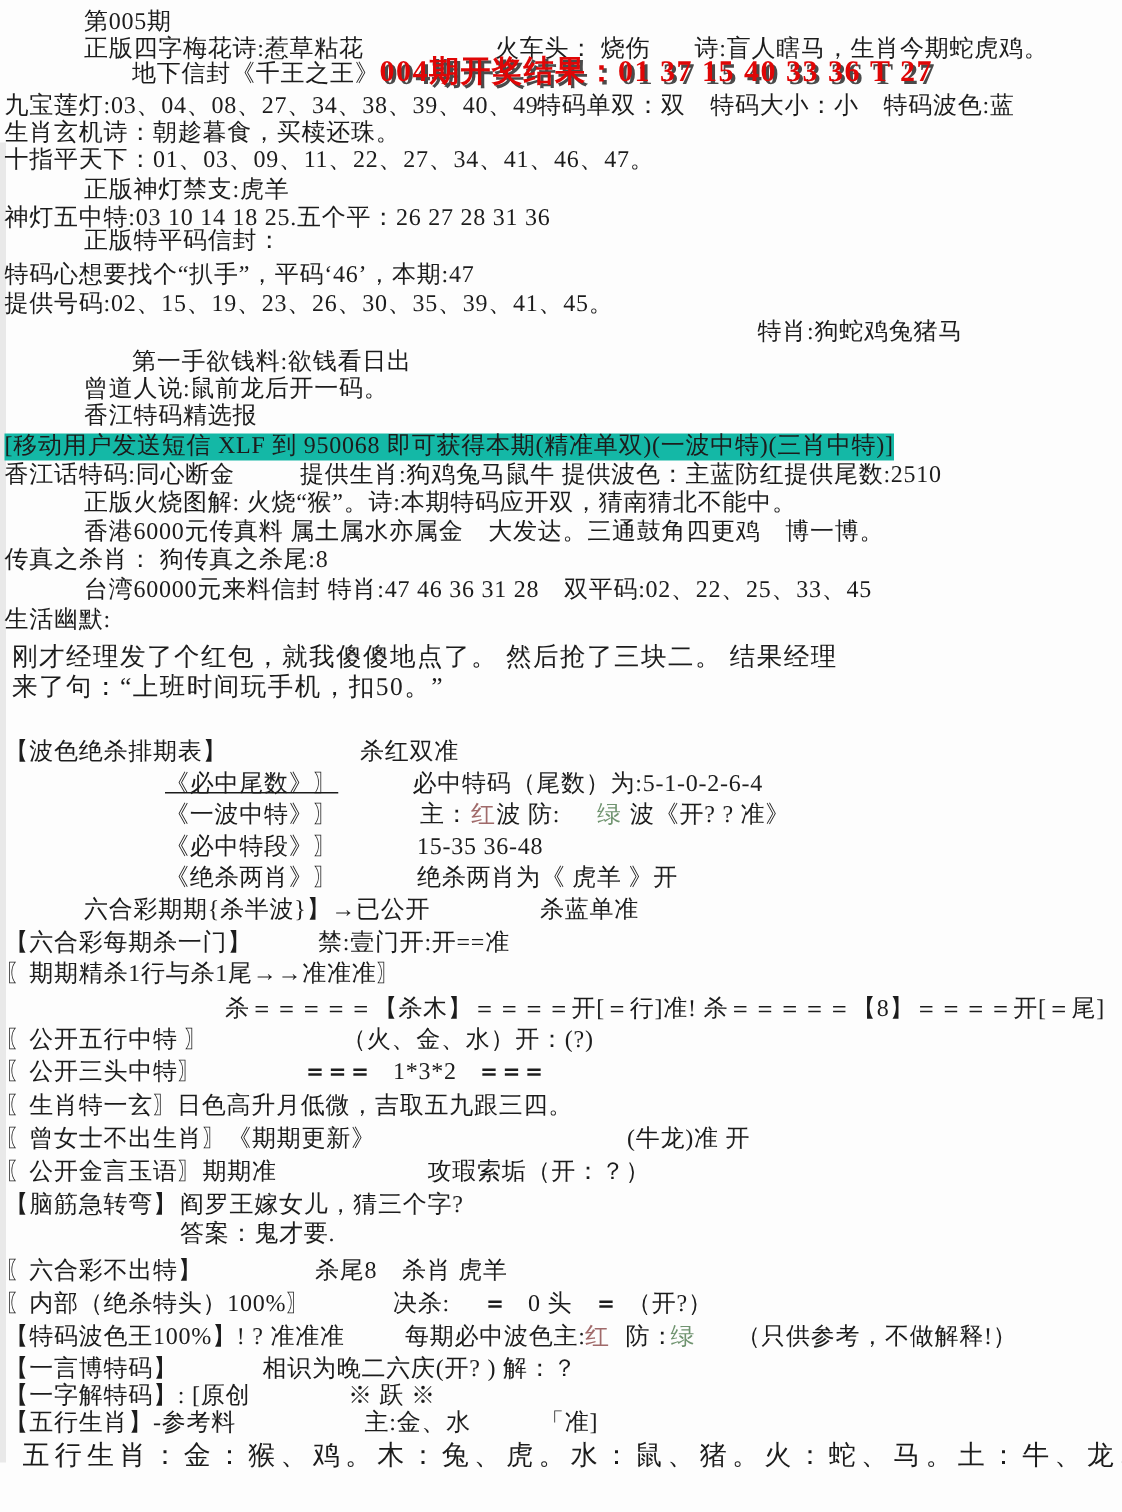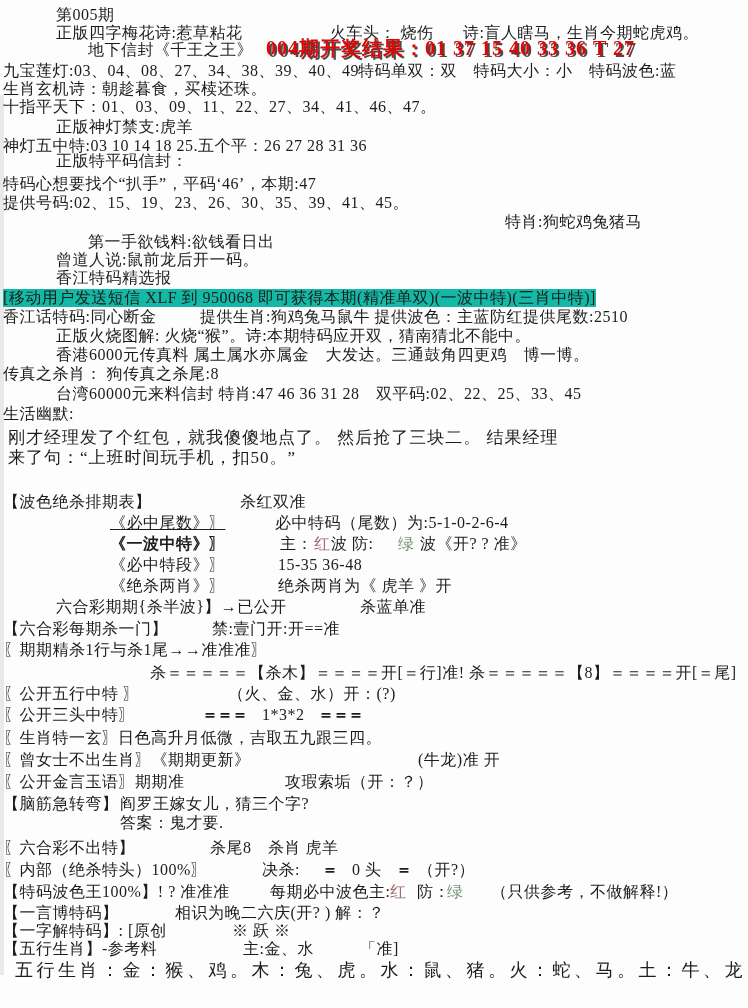--- a/index.html
+++ b/index.html
@@ -40,21 +40,21 @@
 </head>
 <body>
 
 <div id="document-page">
   <div id="left-edge-shade"></div>
 <span class="run" style="left: 56px; top: 6px;">第005期</span>
     <span class="run" style="left: 56px; top: 24px;">正版四字梅花诗:惹草粘花</span>
     <span class="run" style="left: 330px; top: 24px;">火车头： 烧伤</span>
     <span class="run" style="left: 463px; top: 24px;">诗:盲人瞎马，生肖今期蛇虎鸡。</span>
     <span class="run" style="left: 88px; top: 41px;">地下信封《千王之王》</span>
-    <span class="run red" style="left: 266px; top: 37px;">004期开奖结果：01 37 15 40 33 36 T 27</span>
+    <span class="run red" style="left: 253px; top: 37px;">004期开奖结果：01 37 15 40 33 36 T 27</span>
     <span class="run" style="left: 3px; top: 62px;">九宝莲灯:03、04、08、27、34、38、39、40、49</span>
     <span class="run" style="left: 358px; top: 62px;">特码单双：双　特码大小：小　特码波色:蓝</span>
     <span class="run" style="left: 3px; top: 80px;">生肖玄机诗：朝趁暮食，买椟还珠。</span>
     <span class="run" style="left: 3px; top: 98px;">十指平天下：01、03、09、11、22、27、34、41、46、47。</span>
     <span class="run" style="left: 56px; top: 118px;">正版神灯禁支:虎羊</span>
     <span class="run" style="left: 3px; top: 137px;">神灯五中特:03 10 14 18 25.五个平：26 27 28 31 36</span>
     <span class="run" style="left: 56px; top: 152px;">正版特平码信封：</span>
     <span class="run" style="left: 3px; top: 175px;">特码心想要找个“扒手”，平码‘46’，本期:47</span>
     <span class="run" style="left: 3px; top: 194px;">提供号码:02、15、19、23、26、30、35、39、41、45。</span>
     <span class="run" style="left: 505px; top: 213px;">特肖:狗蛇鸡兔猪马</span>
@@ -68,21 +68,21 @@
     <span class="run" style="left: 56px; top: 346px;">香港6000元传真料 属土属水亦属金　大发达。三通鼓角四更鸡　博一博。</span>
     <span class="run" style="left: 3px; top: 365px;">传真之杀肖： 狗传真之杀尾:8</span>
     <span class="run" style="left: 56px; top: 385px;">台湾60000元来料信封 特肖:47 46 36 31 28　双平码:02、22、25、33、45</span>
     <span class="run" style="left: 3px; top: 405px;">生活幽默:</span>
     <span class="run hm" style="left: 8px; top: 428px;">刚才经理发了个红包，就我傻傻地点了。 然后抢了三块二。 结果经理</span>
     <span class="run hm" style="left: 8px; top: 448px;">来了句：“上班时间玩手机，扣50。”</span>
     <span class="run b" style="left: 3px; top: 493px;">【波色绝杀排期表】</span>
     <span class="run b" style="left: 240px; top: 493px;">杀红双准</span>
     <span class="run" style="left: 110px; top: 514px; text-decoration: underline;">《必中尾数》〗</span>
     <span class="run" style="left: 275px; top: 514px;">必中特码（尾数）为:5-1-0-2-6-4</span>
-    <span class="run" style="left: 110px; top: 535px; font-weight: bold;">《一波中特》〗</span>
+    <span class="run" style="left: 110px; top: 535px;">《一波中特》〗</span>
     <span class="run" style="left: 280px; top: 535px;">主：</span>
     <span class="run mr" style="left: 314px; top: 535px;">红</span>
     <span class="run" style="left: 331px; top: 535px;">波 防:</span>
     <span class="run mg" style="left: 398px; top: 535px;">绿</span>
     <span class="run" style="left: 420px; top: 535px;">波《开? ? 准》</span>
     <span class="run" style="left: 110px; top: 556px;">《必中特段》〗</span>
     <span class="run" style="left: 278px; top: 556px;">15-35 36-48</span>
     <span class="run" style="left: 110px; top: 577px;">《绝杀两肖》〗</span>
     <span class="run" style="left: 278px; top: 577px;">绝杀两肖为《 虎羊 》开</span>
     <span class="run" style="left: 56px; top: 598px;">六合彩期期{杀半波}】→已公开</span>

